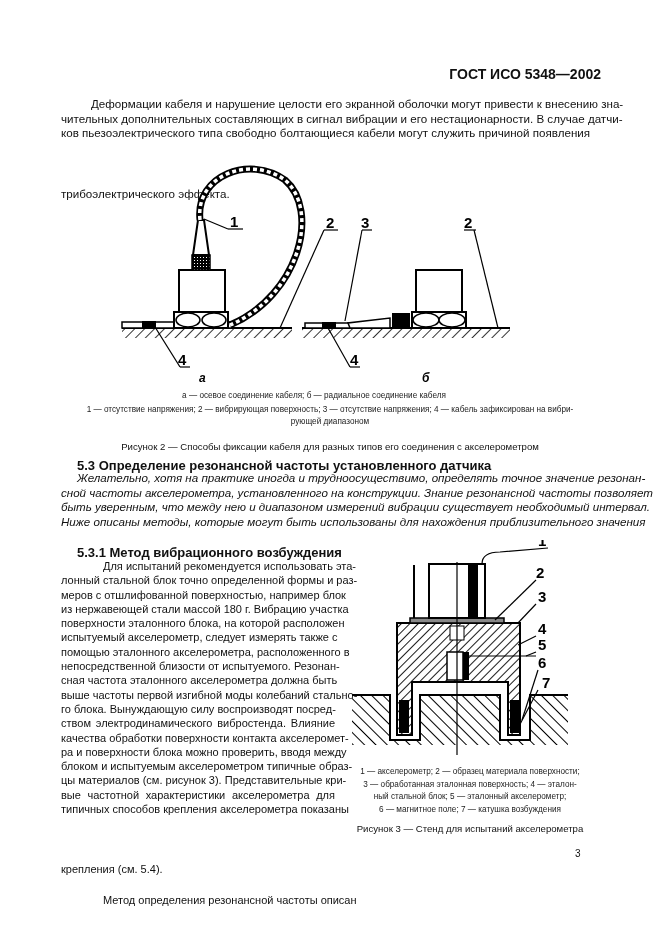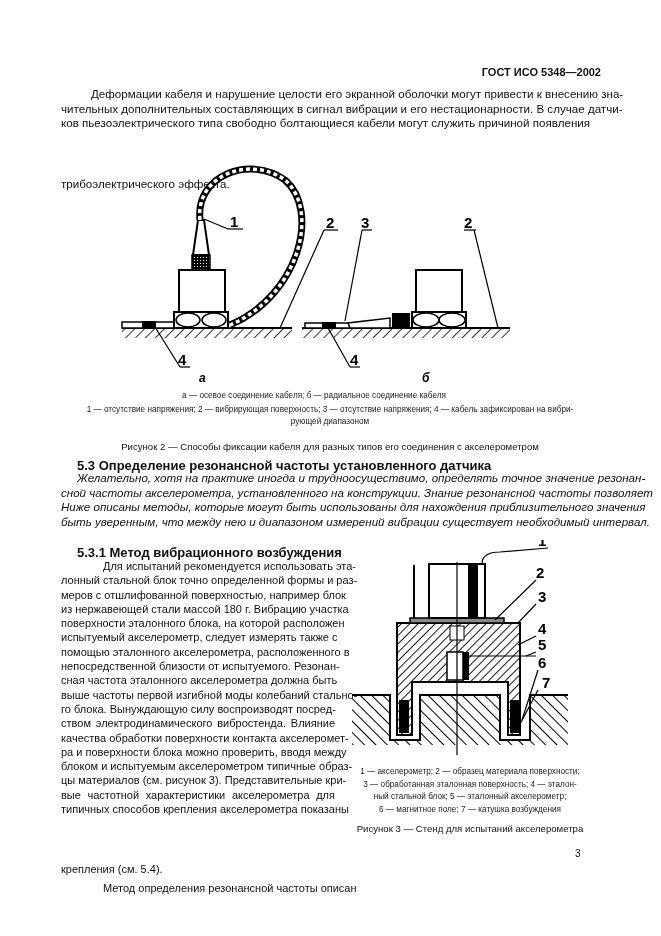--- a/index.html
+++ b/index.html
@@ -1,35 +1,35 @@
 <!DOCTYPE html>
 <html><head>
   <meta charset="utf-8">
   <style>
     html, body { margin: 0; padding: 0; background: #ffffff; }
     body { width: 661px; height: 936px; position: relative; overflow: hidden;
            font-family: "Liberation Sans", sans-serif; color: #111; }
     .abs { position: absolute; }
-    .header { right: 60px; top: 66px; font-weight: bold; font-size: 11px; }
+    .header { right: 60px; top: 66px; font-weight: bold; font-size: 14px; }
     .para { font-size: 11.6px; line-height: 14.6px; text-align: justify; }
     .para .ln { display: block; white-space: nowrap; text-align: justify; text-align-last: justify; }
     .para .ln.last { text-align-last: left; margin-top: 46px; }
     .indent { padding-left: 30px; }
     .cap-small { font-size: 8.2px; line-height: 12px; text-align: center; color: #222; }
     .fig-title { font-size: 9.6px; text-align: center; color: #111; }
     .h2 { font-weight: bold; font-size: 13px; }
     svg text { font-family: "Liberation Sans", sans-serif; }
     .pagenum { font-size: 10px; }
   </style>
 </head>
 <body>
 
 <div class="abs header">ГОСТ ИСО 5348—2002</div>
 
-<div class="abs para" style="left:61px; top:87px; width:521px;">
+<div class="abs para" style="left:61px; top:97px; width:521px;">
   <span class="ln indent">Деформации кабеля и нарушение целости его экранной оболочки могут привести к внесению зна-</span>
   <span class="ln">чительных дополнительных составляющих в сигнал вибрации и его нестационарности. В случае датчи-</span>
   <span class="ln">ков пьезоэлектрического типа свободно болтающиеся кабели могут служить причиной появления</span>
   <span class="ln last">трибоэлектрического эффекта.</span>
 </div>
 
 <svg class="abs" style="left:100px; top:145px;" width="420" height="240" viewBox="0 0 420 240">
   <defs>
     <pattern id="hatch" width="7" height="7" patternUnits="userSpaceOnUse" patternTransform="rotate(45)">
       <line x1="0" y1="0" x2="0" y2="7" stroke="#000" stroke-width="1.6"></line>
@@ -98,22 +98,22 @@
 <div class="abs cap-small" style="left:60px; top:404px; width:540px;">
   <div>1 — отсутствие напряжения; 2 — вибрирующая поверхность; 3 — отсутствие напряжения; 4 — кабель зафиксирован  на вибри-</div>
   <div>рующей диапазоном</div>
 </div>
 <div class="abs fig-title" style="left:60px; top:441px; width:540px;">Рисунок 2 — Способы фиксации кабеля для разных типов его соединения с акселерометром</div>
 
 <div class="abs h2" style="left:77px; top:458px;">5.3  Определение резонансной частоты установленного датчика</div>
 <div class="abs para" style="left:61px; top:471px; width:521px;font-style:italic;">
   <span class="ln indent" style="padding-left:16px">Желательно, хотя на практике иногда и трудноосуществимо, определять точное значение резонан-</span>
   <span class="ln">сной частоты акселерометра, установленного на конструкции. Знание резонансной частоты позволяет</span>
+  <span class="ln">быть уверенным, что между нею и диапазоном измерений вибрации существует необходимый интервал.</span>
   <span class="ln">Ниже описаны методы, которые могут быть использованы для нахождения приблизительного значения</span>
-  <span class="ln">быть уверенным, что между нею и диапазоном измерений вибрации существует необходимый интервал.</span>
 </div>
 
 <div class="abs h2" style="left:77px; top:545px;">5.3.1  Метод вибрационного возбуждения</div>
 <div class="abs para" style="left:61px; top:559px; width:274px; font-size:11px; line-height:14.3px;">
   <span class="ln indent" style="padding-left:42px">Для испытаний рекомендуется использовать эта-</span>
   <span class="ln">лонный стальной блок точно определенной формы и раз-</span>
   <span class="ln">меров с отшлифованной поверхностью, например блок</span>
   <span class="ln">из нержавеющей стали массой 180 г. Вибрацию участка</span>
   <span class="ln">поверхности эталонного блока, на которой расположен</span>
   <span class="ln">испытуемый акселерометр, следует измерять также с</span>
@@ -123,21 +123,21 @@
   <span class="ln">выше частоты первой изгибной моды колебаний стально-</span>
   <span class="ln">го блока. Вынуждающую силу воспроизводят посред-</span>
   <span class="ln">ством электродинамического вибростенда. Влияние</span>
   <span class="ln">качества обработки поверхности контакта акселеромет-</span>
   <span class="ln">ра и поверхности блока можно проверить, вводя между</span>
   <span class="ln">блоком и испытуемым акселерометром типичные образ-</span>
   <span class="ln">цы материалов (см. рисунок 3). Представительные кри-</span>
   <span class="ln">вые частотной характеристики акселерометра для</span>
   <span class="ln">типичных способов крепления акселерометра показаны</span>
   <span class="ln last">крепления (см. 5.4).</span>
-  <span class="ln indent" style="padding-left:42px; margin-top:4px">Метод определения резонансной частоты описан</span>
+  <span class="ln indent" style="padding-left:42px; margin-top:16px">Метод определения резонансной частоты описан</span>
   <span class="ln last">в [1], [2].</span>
 </div>
 
 <svg class="abs" style="left:340px; top:540px;" width="260" height="220" viewBox="0 0 260 220">
   <defs>
     <pattern id="hatch2" width="6" height="6" patternUnits="userSpaceOnUse" patternTransform="rotate(45)">
       <line x1="0" y1="0" x2="0" y2="6" stroke="#000" stroke-width="1.8"></line>
     </pattern>
     <pattern id="hatch3" width="8" height="8" patternUnits="userSpaceOnUse" patternTransform="rotate(-45)">
       <line x1="0" y1="0" x2="0" y2="8" stroke="#000" stroke-width="2"></line>

